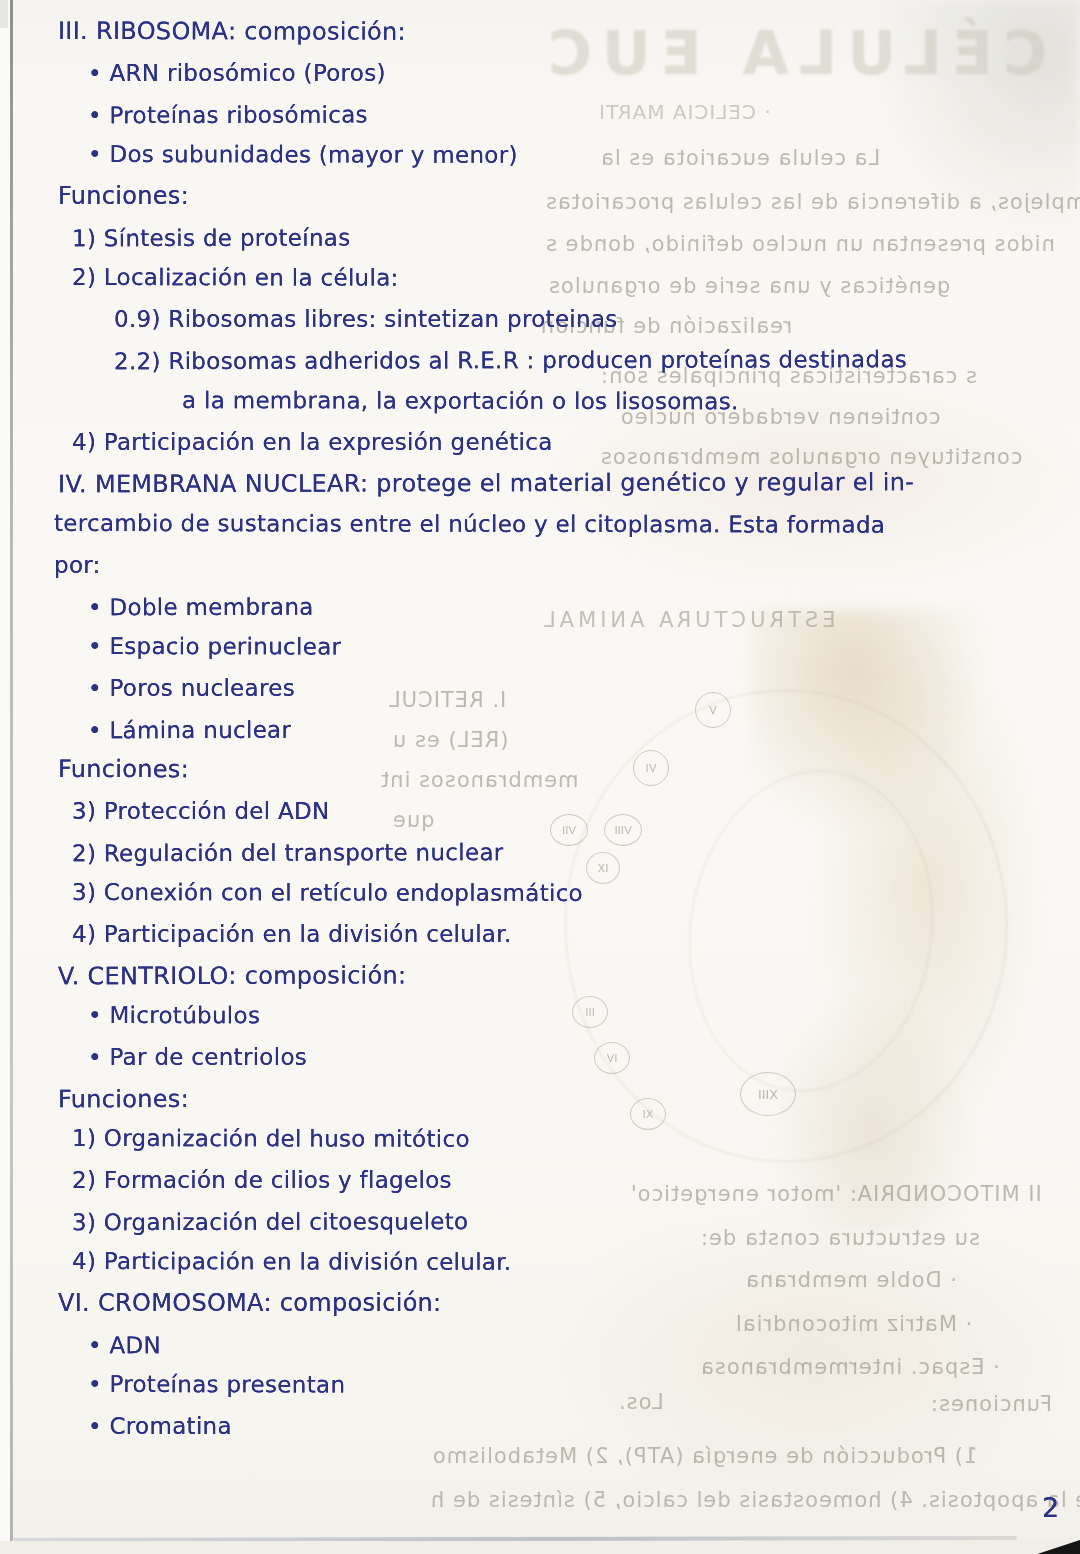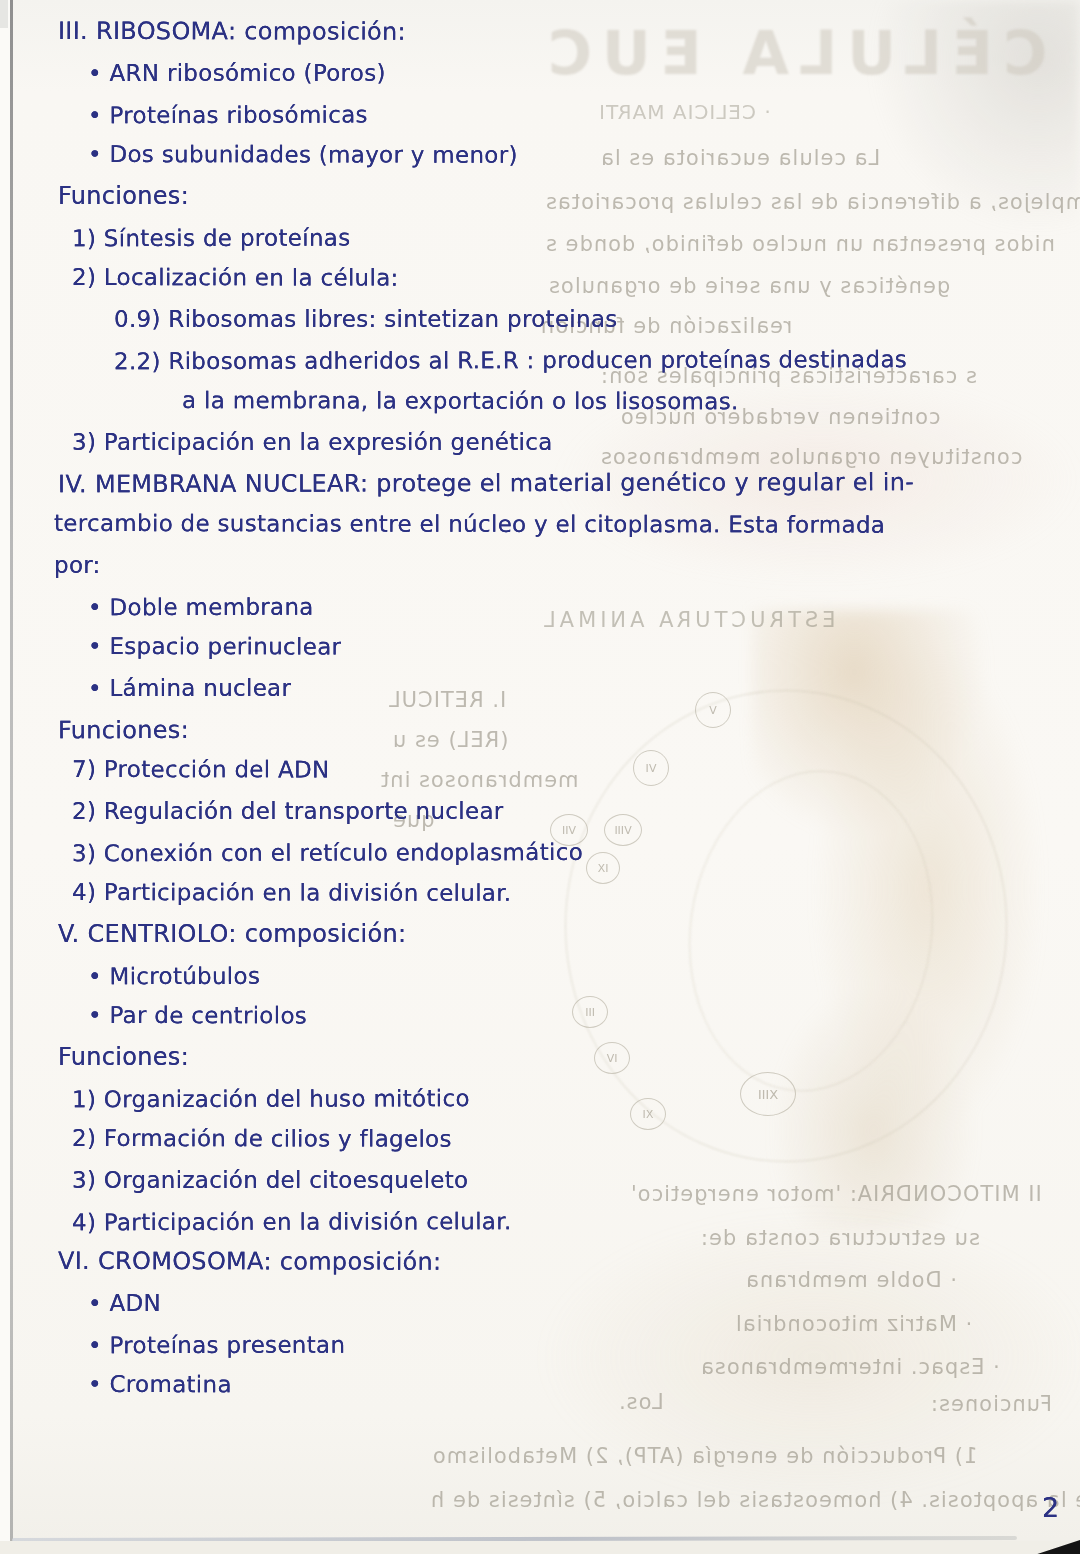--- a/index.html
+++ b/index.html
@@ -119,29 +119,30 @@
   <div class="ln h">III. RIBOSOMA: composición:</div>
   <div class="ln b">• ARN ribosómico (Poros)</div>
   <div class="ln b">• Proteínas ribosómicas</div>
   <div class="ln b">• Dos subunidades (mayor y menor)</div>
   <div class="ln h">Funciones:</div>
   <div class="ln n">1) Síntesis de proteínas</div>
   <div class="ln n">2) Localización en la célula:</div>
   <div class="ln nn">0.9) Ribosomas libres: sintetizan proteinas</div>
   <div class="ln nn">2.2) Ribosomas adheridos al R.E.R : producen proteínas destinadas</div>
   <div class="ln c">a la membrana, la exportación o los lisosomas.</div>
-  <div class="ln n">3) Participación en la expresión genética</div>
+  <div class="ln n">4) Participación en la expresión genética</div>
   <div class="ln h">IV. MEMBRANA NUCLEAR: protege el material genético y regular el in-</div>
   <div class="ln p">tercambio de sustancias entre el núcleo y el citoplasma. Esta formada</div>
   <div class="ln p">por:</div>
   <div class="ln b">• Doble membrana</div>
   <div class="ln b">• Espacio perinuclear</div>
+  <div class="ln b">• Poros nucleares</div>
   <div class="ln b">• Lámina nuclear</div>
   <div class="ln h">Funciones:</div>
-  <div class="ln n">7) Protección del ADN</div>
+  <div class="ln n">3) Protección del ADN</div>
   <div class="ln n">2) Regulación del transporte nuclear</div>
   <div class="ln n">3) Conexión con el retículo endoplasmático</div>
   <div class="ln n">4) Participación en la división celular.</div>
   <div class="ln h">V. CENTRIOLO: composición:</div>
   <div class="ln b">• Microtúbulos</div>
   <div class="ln b">• Par de centriolos</div>
   <div class="ln h">Funciones:</div>
   <div class="ln n">1) Organización del huso mitótico</div>
   <div class="ln n">2) Formación de cilios y flagelos</div>
   <div class="ln n">3) Organización del citoesqueleto</div>

